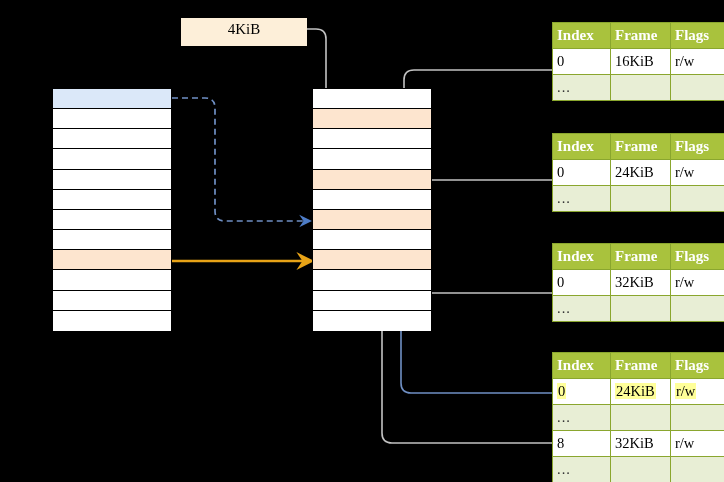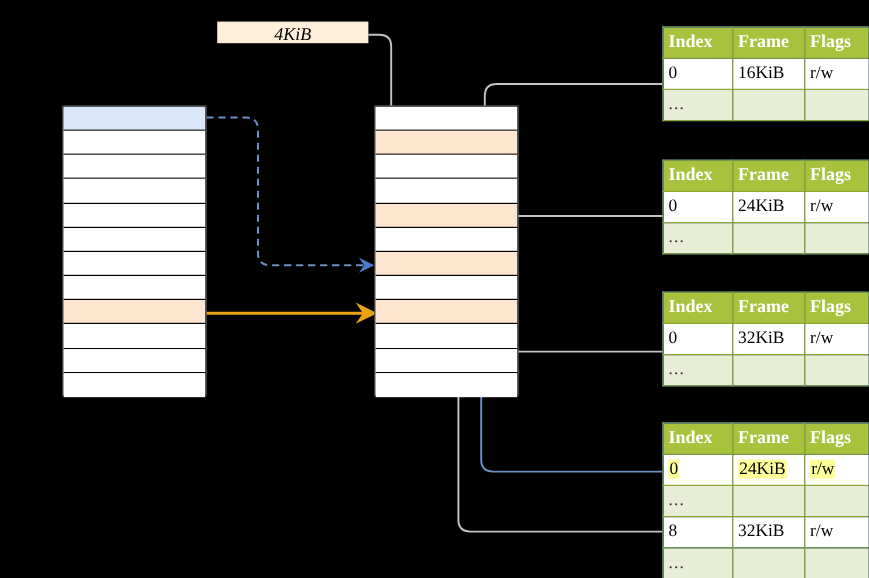--- a/index.html
+++ b/index.html
@@ -128,21 +128,21 @@
 
     <g>
       <path d="M172,98 L205,98 Q215,98 215,108 L215,211 Q215,221 225,221 L306,221" fill="none" stroke="#6f8fc4" stroke-width="1.7" stroke-dasharray="6 4" marker-end="url(#arrBlue)"></path>
     </g>
 
     <g>
       <path d="M172,261 L306,261" fill="none" stroke="#e8a317" stroke-width="2.4" marker-end="url(#arrOrange)"></path>
     </g>
   </svg>
 
-  <div class="chip" style="left:181px; top:18px; width:126px; height:18px;font-style:italic;">
+  <div class="chip" style="left:181px; top:18px; width:126px; height:28px;">
     <span>4KiB</span>
   </div>
 
   <div class="memtable" id="left-col" style="left:52px; top:88px; width:120px; height:242px;">
       <div class="memrow blue" style="height: 20.1667px;"></div>
       <div class="memrow" style="height: 20.1667px;"></div>
       <div class="memrow" style="height: 20.1667px;"></div>
       <div class="memrow" style="height: 20.1667px;"></div>
       <div class="memrow" style="height: 20.1667px;"></div>
       <div class="memrow" style="height: 20.1667px;"></div>

